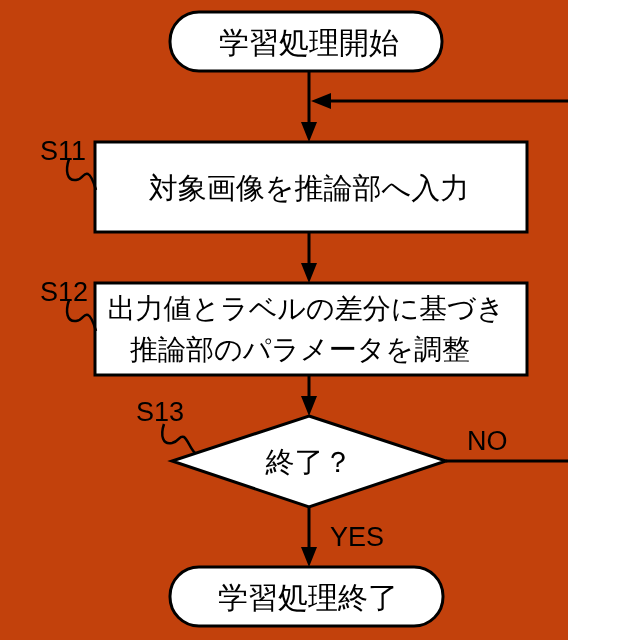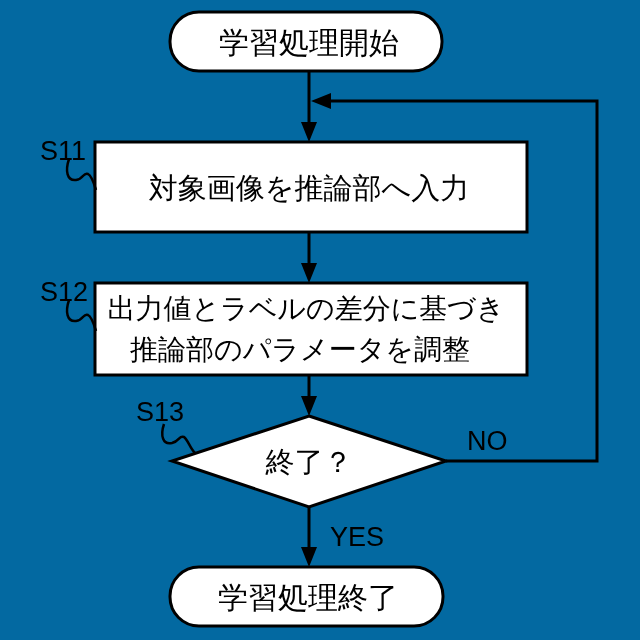--- a/index.html
+++ b/index.html
@@ -2,23 +2,23 @@
 <html><head>
 <meta charset="utf-8">
 <style>
   html, body {
     margin: 0;
     padding: 0;
     background: #ffffff;
   }
   .canvas {
     position: relative;
-    width: 640px;
+    width: 568px;
     height: 640px;
-    background: #0369a1;
+    background: #c2410c;
     overflow: hidden;
   }
   svg {
     display: block;
   }
   svg text {
     font-family: "Liberation Sans", "DejaVu Sans", sans-serif;
     fill: #000000;
   }
   .shape {

